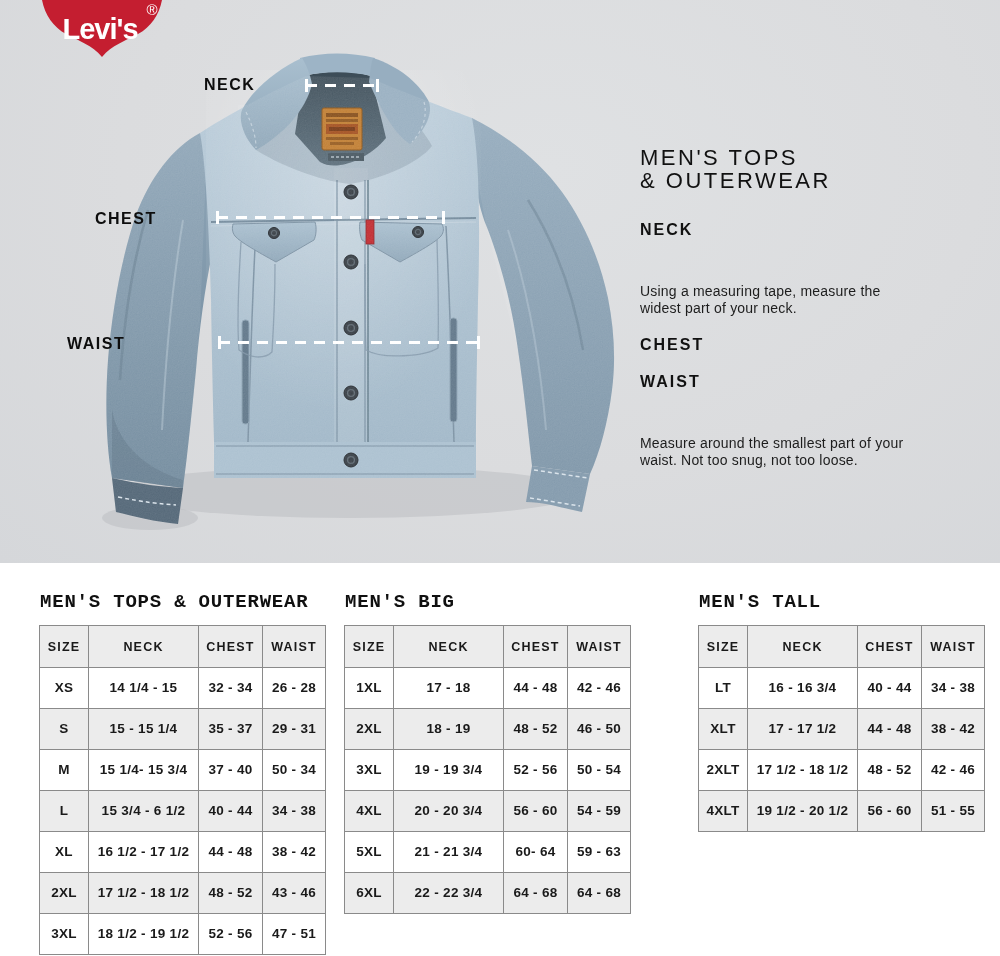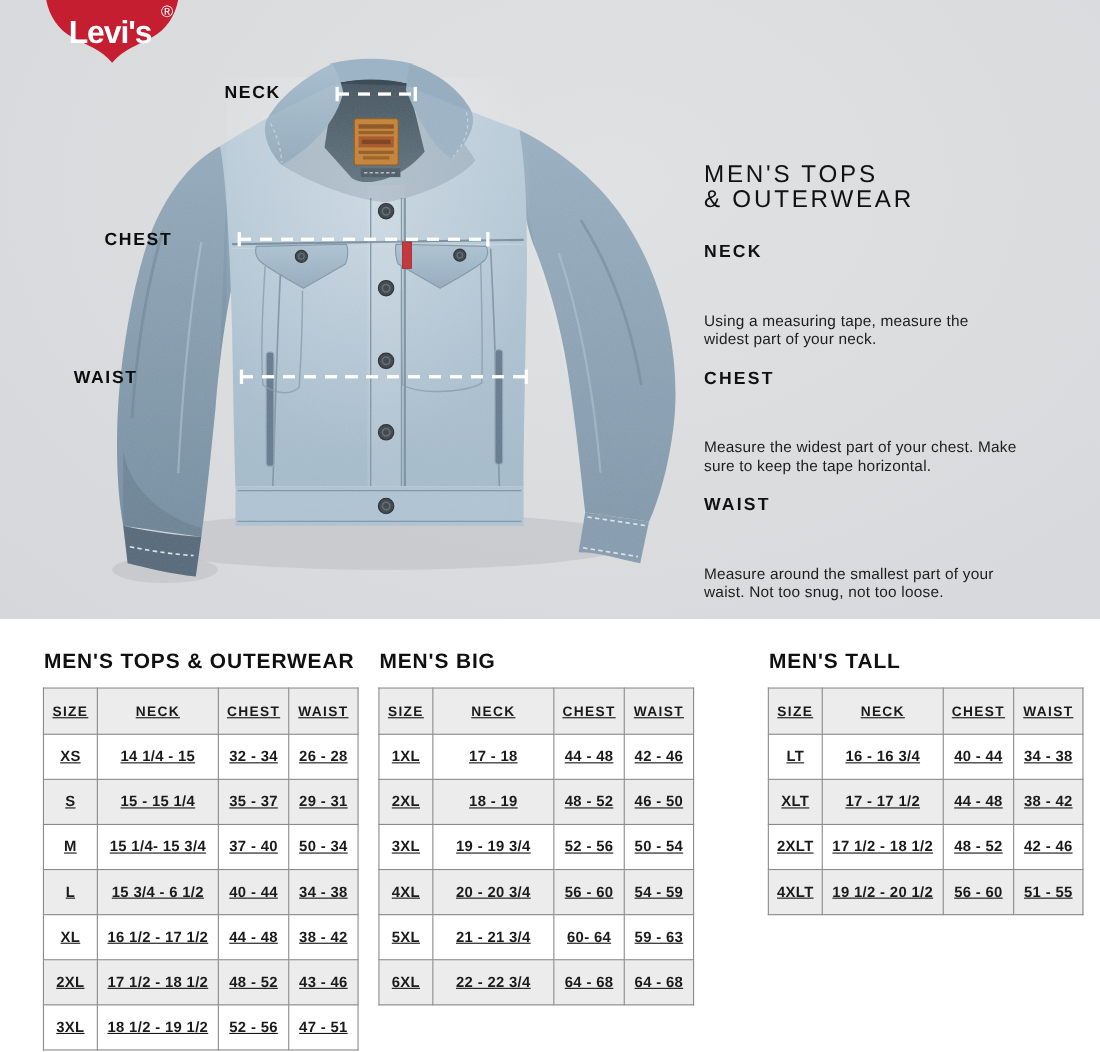--- a/index.html
+++ b/index.html
@@ -33,22 +33,22 @@
   .info-title{font-size:22px;font-weight:normal;letter-spacing:2.5px;line-height:23px;color:#111;}
   .info-section{margin-top:19px;}
   .info-section.first{margin-top:29px;}
   .info-heading{font-size:16px;font-weight:bold;letter-spacing:2px;margin:0 0 7px 0;color:#111;}
   .info-body{font-size:14px;line-height:17px;letter-spacing:0.2px;color:#1d1d1d;white-space:pre-line;margin-top:44px;}
 
   
   .tables{position:absolute;left:0;top:563px;width:1000px;height:393px;background:#fff;}
   .table-block{position:absolute;top:28px;}
   #tblock-0{left:39px;} #tblock-1{left:344px;} #tblock-2{left:674px;margin-left:24px;}
-  .table-title{font-size:19px;font-weight:bold;letter-spacing:0.8px;margin:0 0 12px 1px;color:#101010;}
-  table.size-table{border-collapse:collapse;table-layout:fixed;width:286px;background:#fff;text-decoration:underline;}
+  .table-title{font-size:19px;font-weight:bold;letter-spacing:0.8px;margin:0 0 12px 1px;color:#101010;font-family:Liberation Mono, monospace;}
+  table.size-table{border-collapse:collapse;table-layout:fixed;width:286px;background:#fff;}
   .size-table th,.size-table td{border:1px solid #8a8a8a;text-align:center;vertical-align:middle;
       font-weight:bold;color:#1a1a1a;padding:0 2px;}
   .size-table th{height:41px;font-size:12.5px;letter-spacing:1.2px;background:#ececec;}
   .size-table td{height:40px;font-size:13.5px;letter-spacing:0.3px;line-height:1.15;}
   .size-table tbody tr:nth-child(even) td{background:#ececec;}
   .col-size{width:49px;} .col-neck{width:110px;} .col-chest{width:64px;} .col-waist{width:63px;}
 </style>
 </head>
 <body>
 
@@ -221,22 +221,20 @@
       <div class="info-title">MEN'S TOPS</div>
       <div class="info-title">&amp; OUTERWEAR</div>
 
       <div class="info-section first">
         <div class="info-heading">NECK</div>
         <div class="info-body">Using a measuring tape, measure the
 widest part of your neck.</div>
       </div>
       <div class="info-section">
         <div class="info-heading">CHEST</div>
-        <div class="info-body">Measure the widest part of your chest. Make
-sure to keep the tape horizontal.</div>
       </div>
       <div class="info-section">
         <div class="info-heading">WAIST</div>
         <div class="info-body">Measure around the smallest part of your
 waist. Not too snug, not too loose.</div>
       </div>
     </div>
   </div>
 
   <div class="tables">

